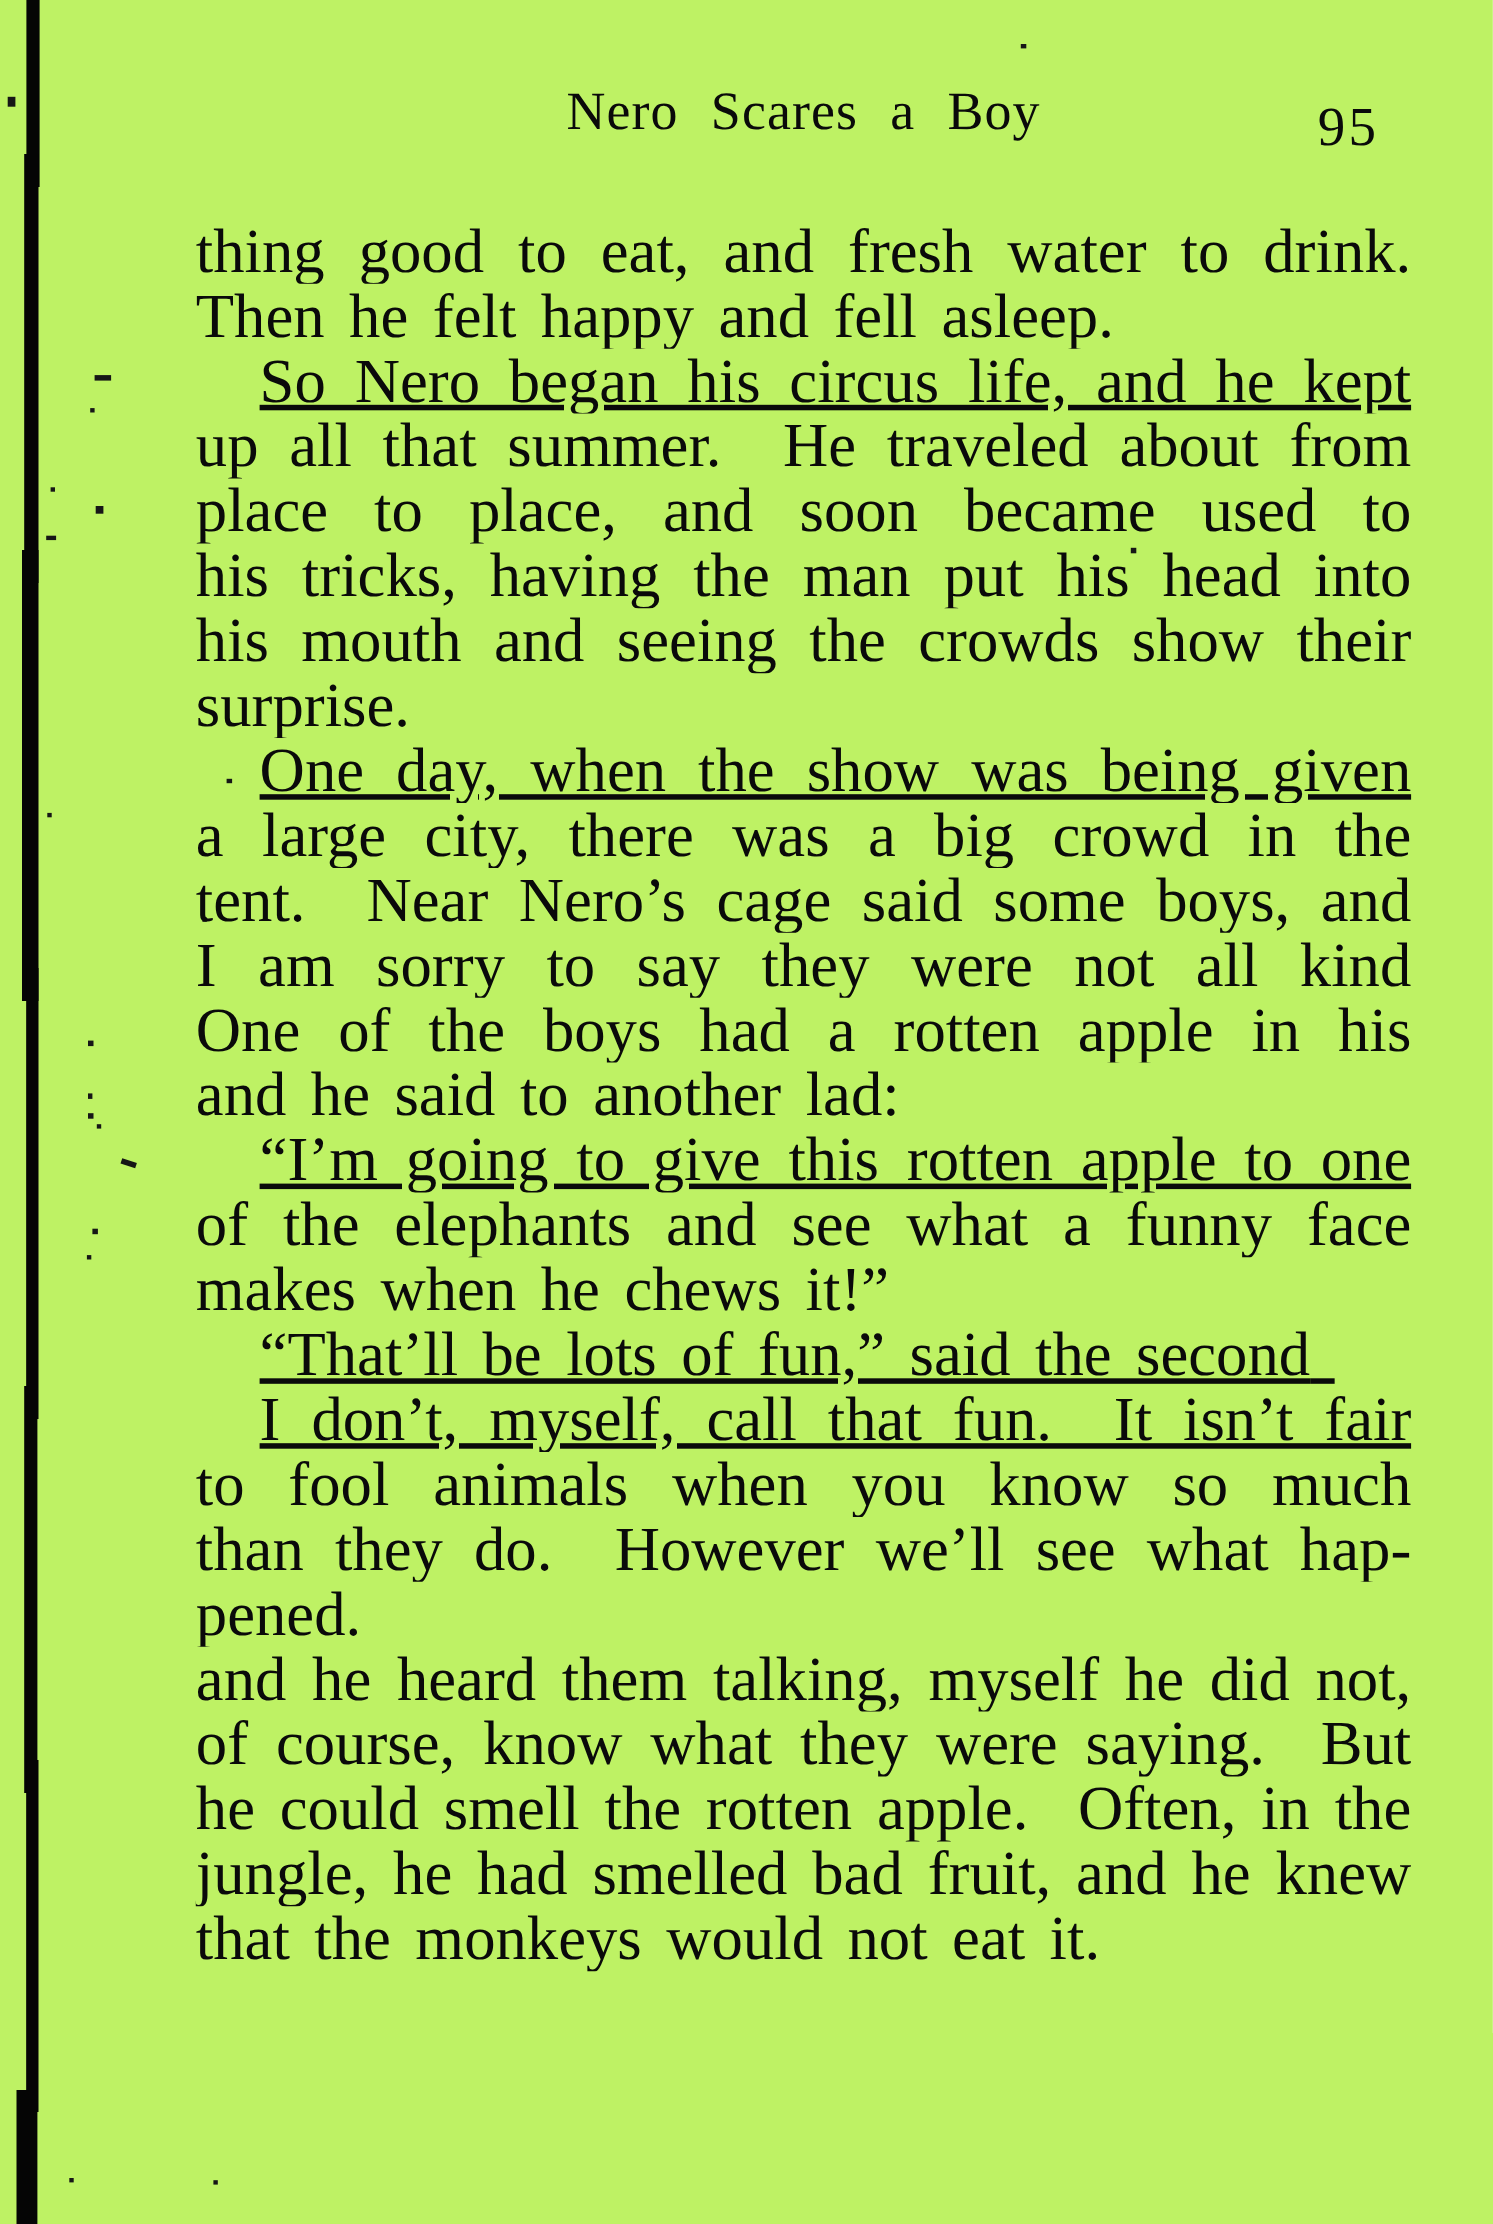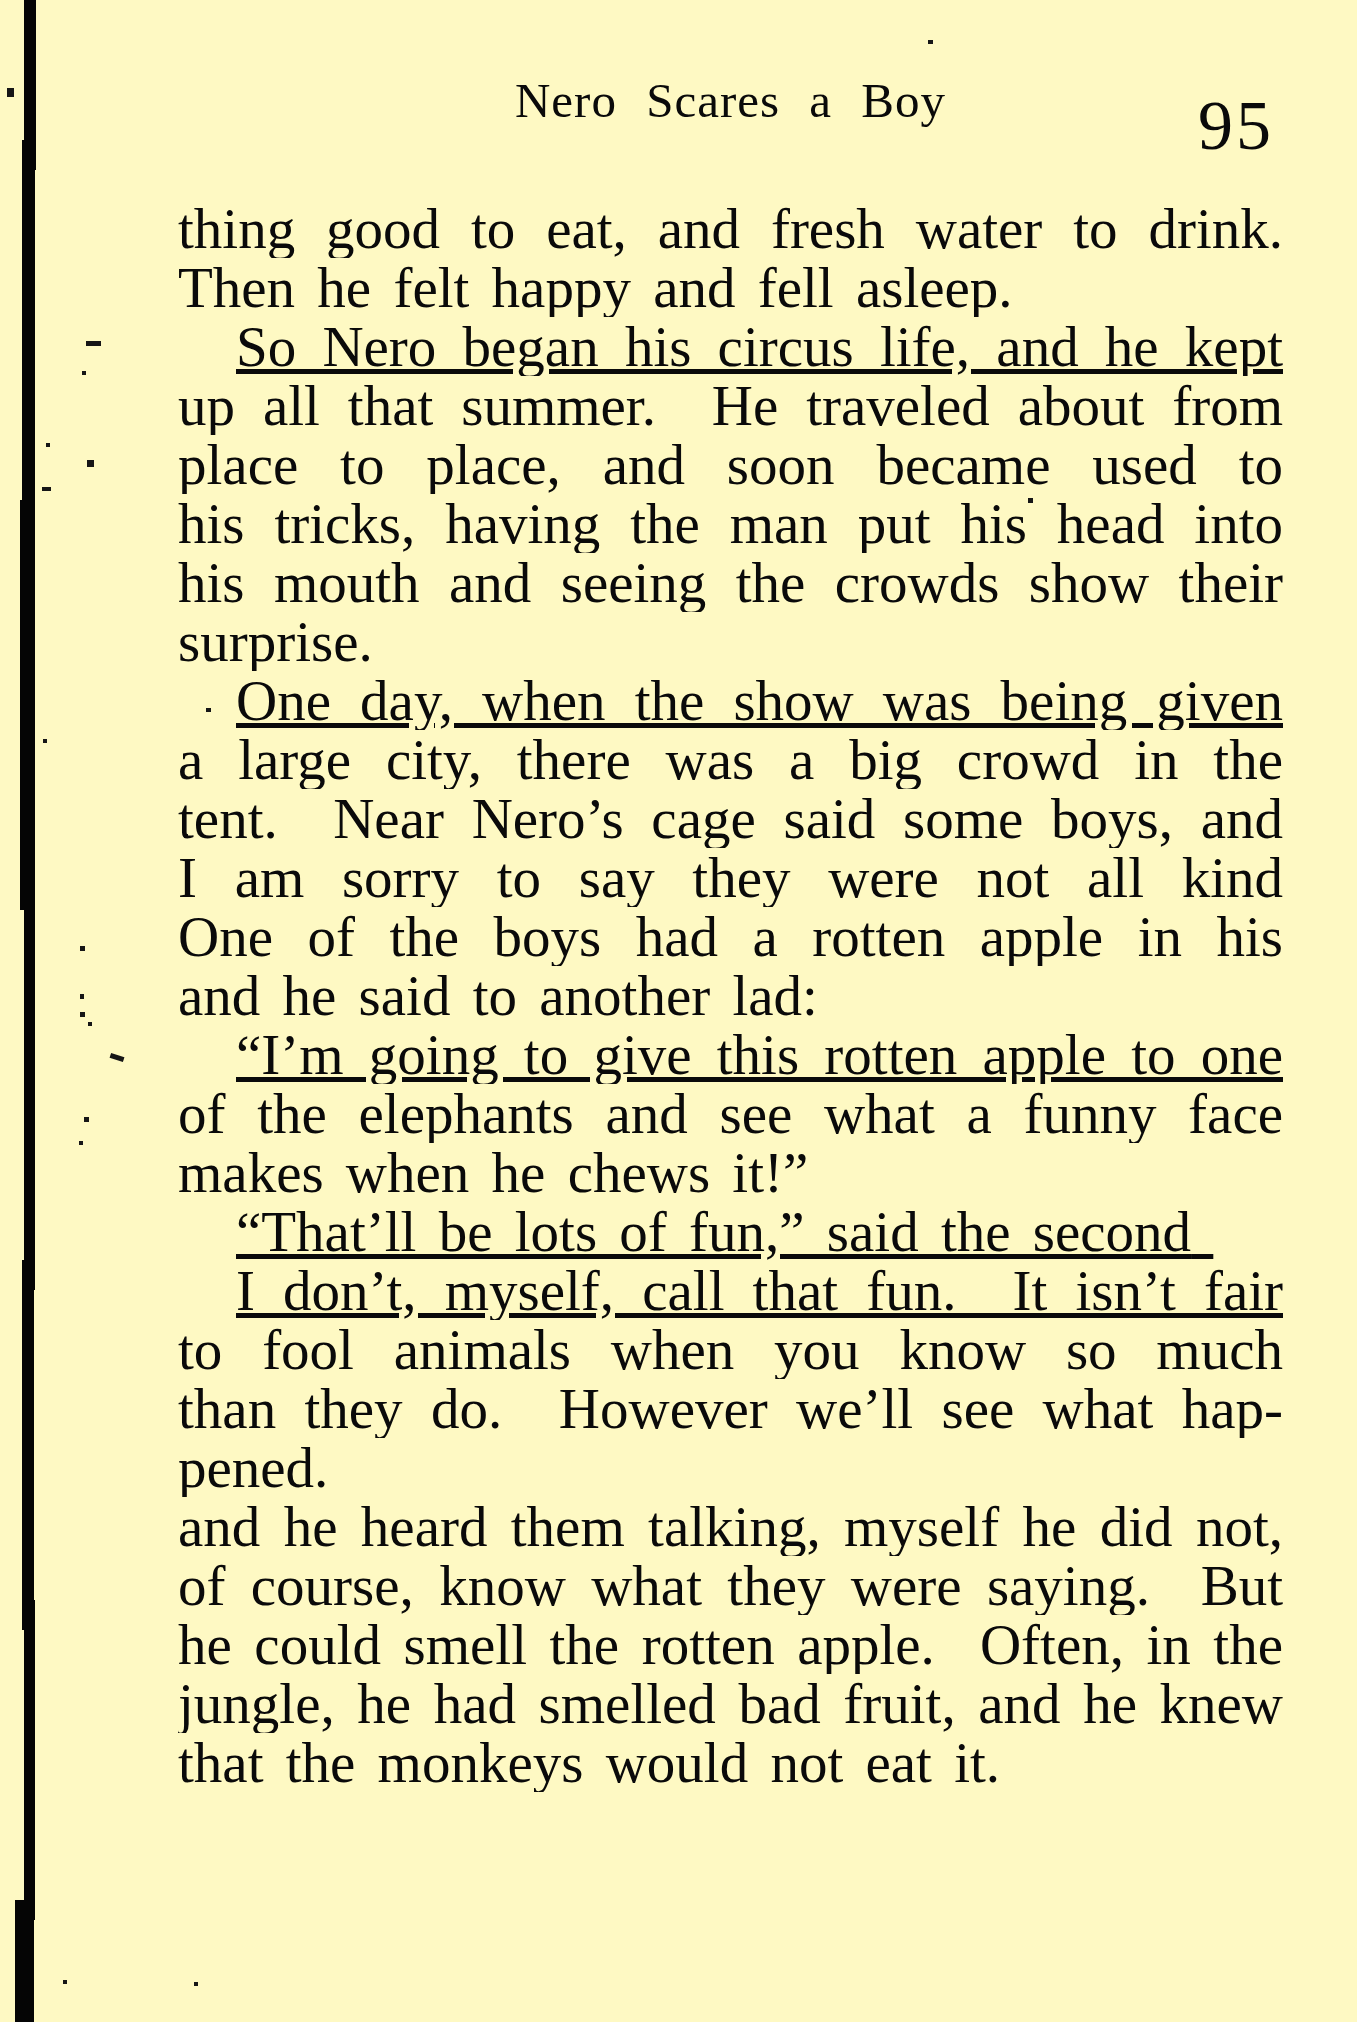--- a/index.html
+++ b/index.html
@@ -5,31 +5,31 @@
   html,body { margin:0; padding:0; }
   body {
     width:1357px; height:2022px;
     background:#ffffff;
     position:relative;
     overflow:hidden;
     font-family:"Liberation Serif","DejaVu Serif",serif;
     color:#0a0a0a;
     -webkit-font-smoothing:none;
   }
-  .page { position:absolute; inset:0; background:#fef9c3; }
+  .page { position:absolute; inset:0; background:#bef264; }
 
   
   .header-title {
     position:absolute; top:72px; left:178px; width:1105px;
     text-align:center; font-size:49px; word-spacing:16px; letter-spacing:1px;
     white-space:nowrap;
   }
   .page-number {
     position:absolute; top:86px; left:1198px;
-    font-size:70px; letter-spacing:3px;
+    font-size:50px; letter-spacing:3px;
   }
 
   
   .body-block {
     position:absolute; top:199px; left:178px; width:1105px;
     font-size:57px;
   }
   .ln {
     line-height:59px; height:59px;
     word-spacing:8px;

